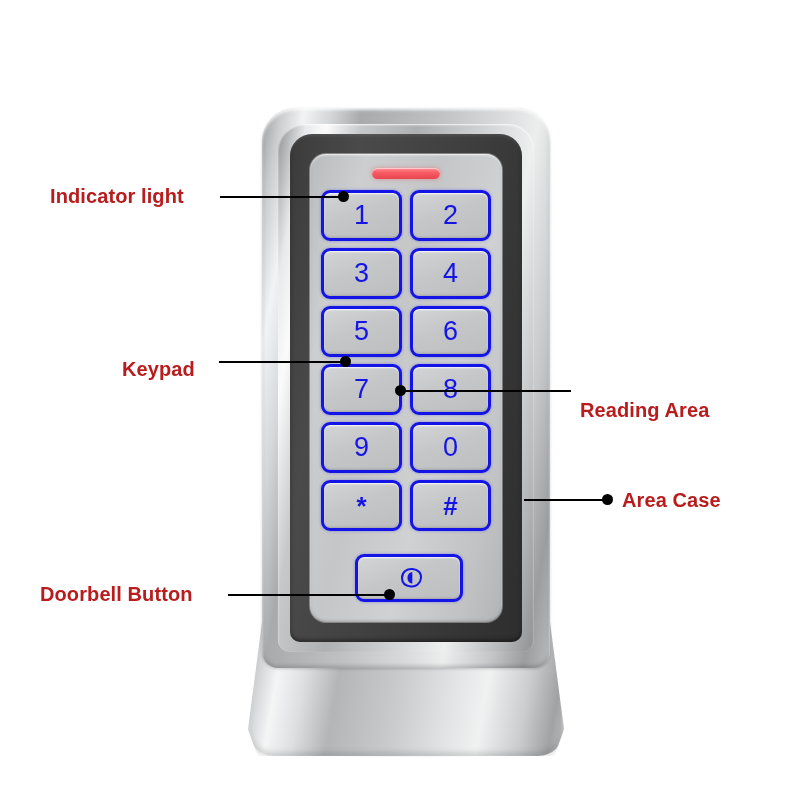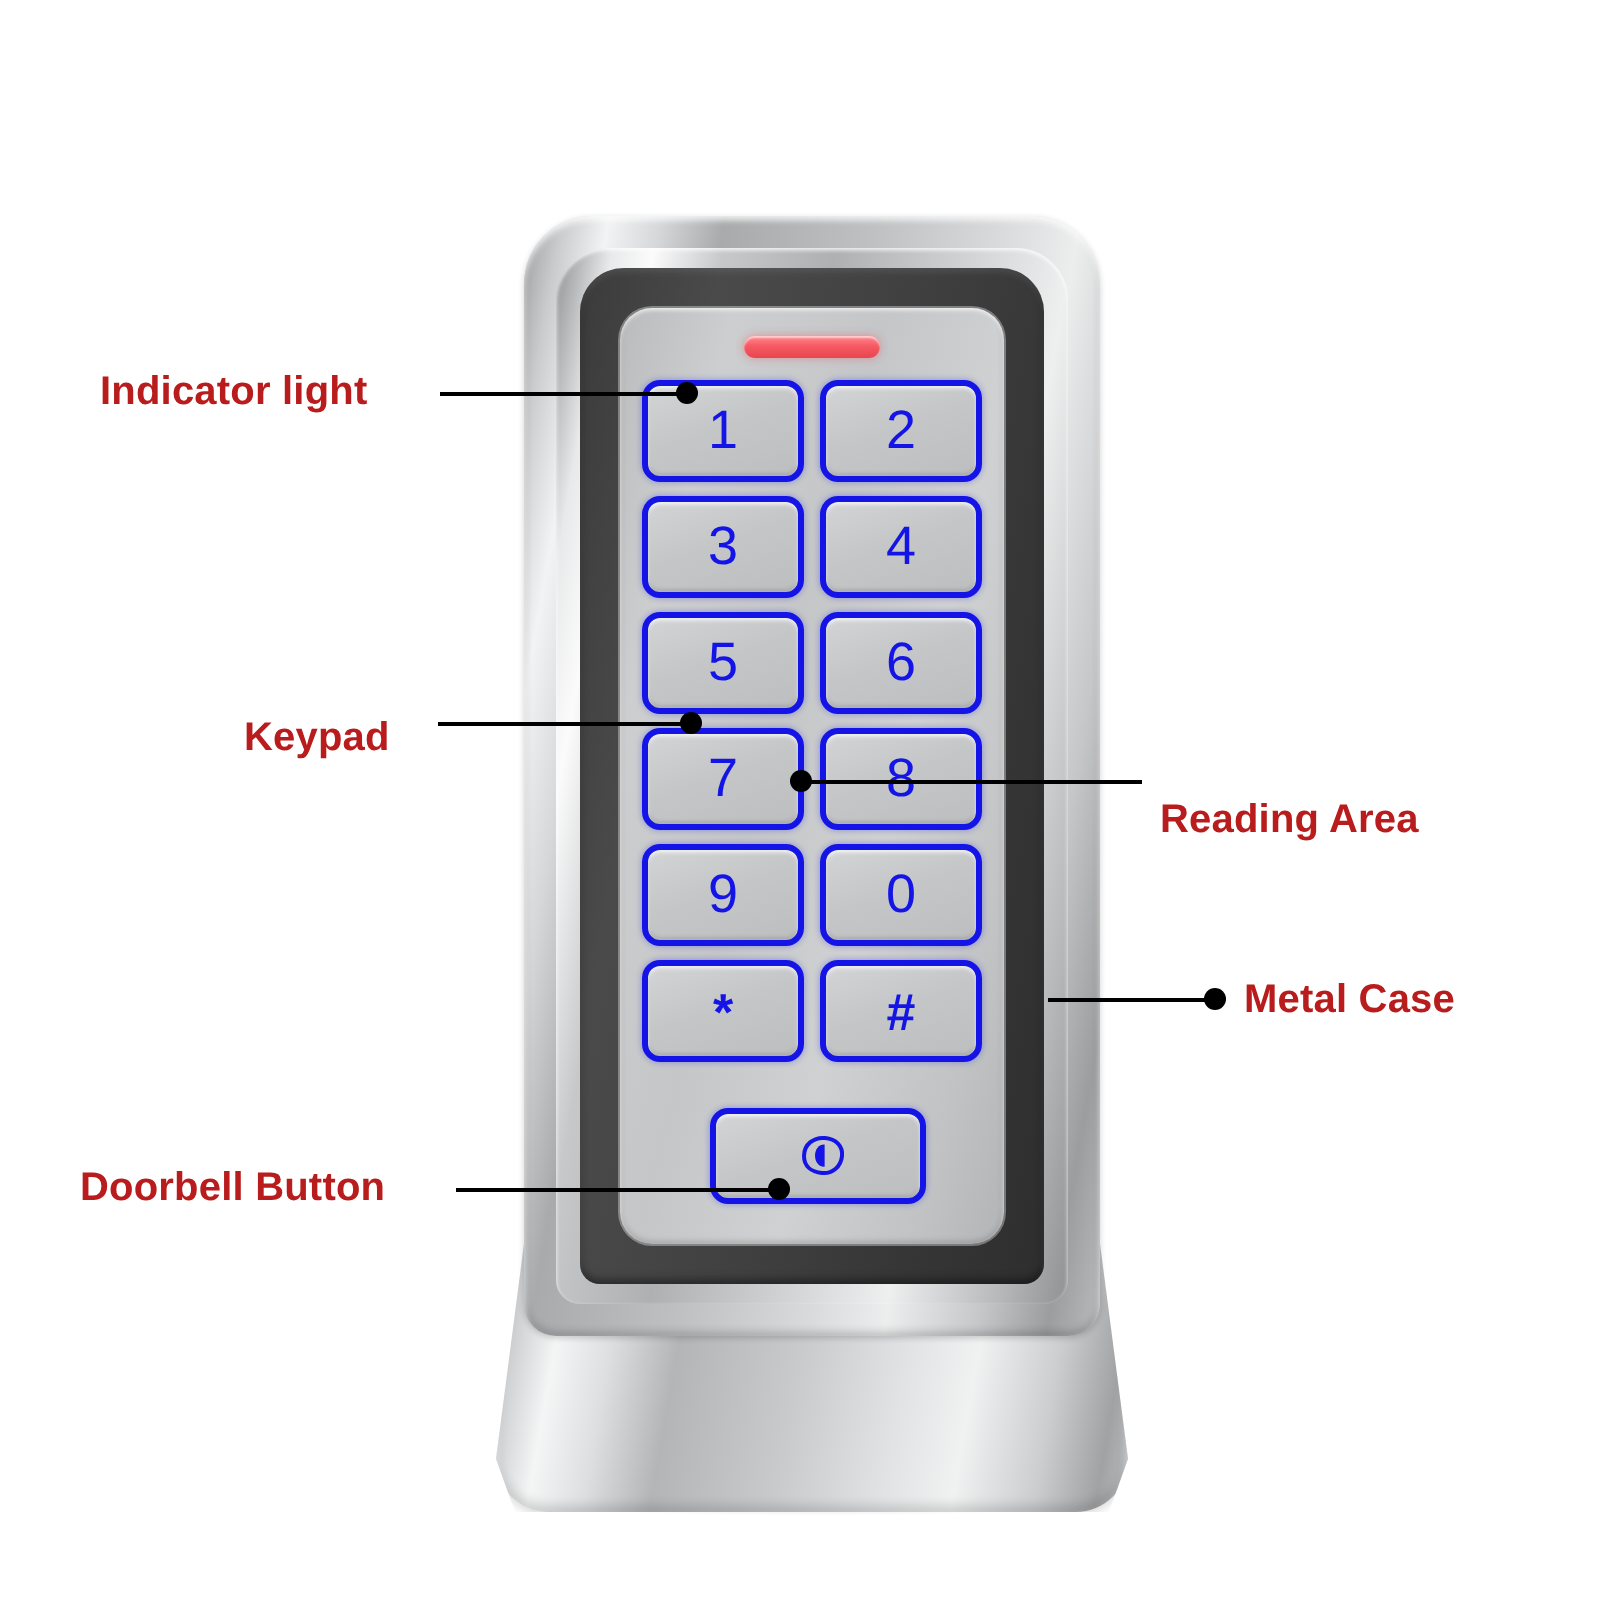--- a/index.html
+++ b/index.html
@@ -291,15 +291,15 @@
   <div class="callout-label" style="left:40px; top:583px;">Doorbell Button</div>
   <div class="leader" style="left:228px; top:594px; width:160px;"></div>
   <div class="leader-dot" style="left:384px; top:589px;"></div>
 
   <div class="leader-dot" style="left:395px; top:385px;"></div>
   <div class="leader" style="left:403px; top:390px; width:168px;"></div>
   <div class="callout-label" style="left:580px; top:379px;margin-top:20px;">Reading Area</div>
 
   <div class="leader" style="left:524px; top:499px; width:82px;"></div>
   <div class="leader-dot" style="left:602px; top:494px;"></div>
-  <div class="callout-label" style="left:622px; top:489px;">Metal Case</div>
+  <div class="callout-label" style="left:622px; top:489px;">Area Case</div>
 
 </div>
 
 </body></html>

